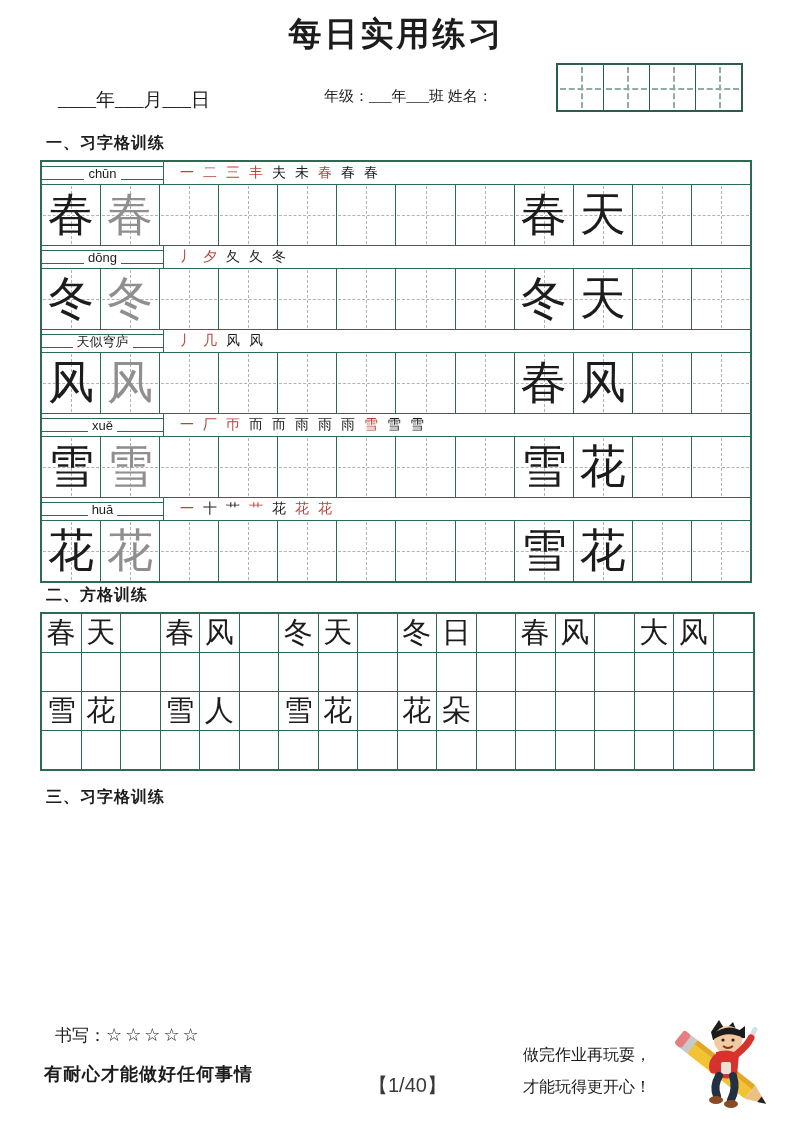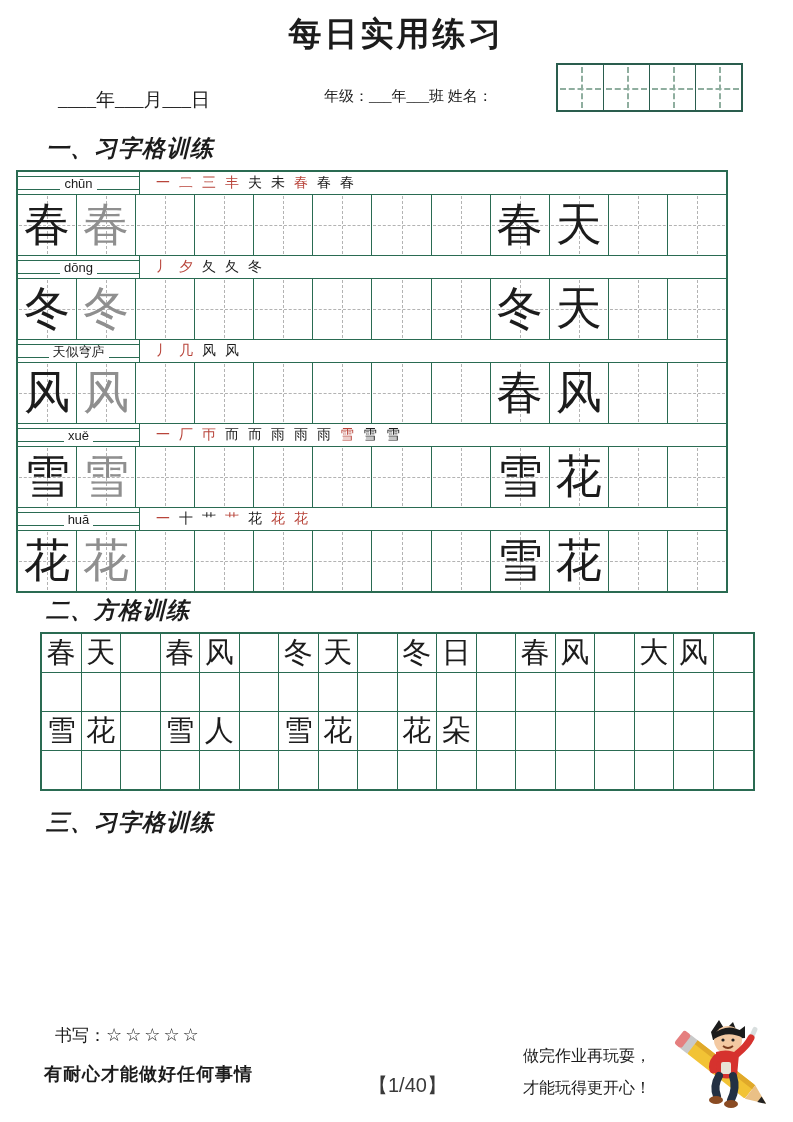--- a/index.html
+++ b/index.html
@@ -11,24 +11,24 @@
   .title{margin-top:12px;text-align:center;font-size:33px;font-weight:700;letter-spacing:3px;}
   .meta{position:relative;height:62px;margin-top:4px;}
   .date-line{position:absolute;left:58px;top:26px;font-size:19px;}
   .grade-line{position:absolute;left:318px;top:26px;font-size:15px;margin-left:6px;}
   .name-grid{position:absolute;right:50px;top:2px;display:flex;border:2px solid #2a5d4e;}
   .name-cell{width:45px;height:45px;position:relative;border-left:1.5px solid #2a5d4e;}
   .name-cell:first-child{border-left:none;}
   .name-cell::before{content:"";position:absolute;left:50%;top:2px;bottom:2px;border-left:2px dashed #8fae9f;}
   .name-cell::after{content:"";position:absolute;top:50%;left:2px;right:2px;border-top:2px dashed #8fae9f;}
 
-  .sec-head{margin:10px 0 6px 46px;font-size:23px;font-weight:700;letter-spacing:1px;font-style:italic;}
+  .sec-head{margin:10px 0 6px 46px;font-size:16px;font-weight:700;letter-spacing:1px;}
 
   
-  .xz-table{margin-left:16px;width:712px;border:2px solid #2a6b52;box-sizing:border-box;}
+  .xz-table{margin-left:40px;width:712px;border:2px solid #2a6b52;box-sizing:border-box;}
   .xz-head{display:flex;height:22px;border-bottom:1px solid #2a6b52;align-items:stretch;}
   .pinyin-box{width:122px;position:relative;border-right:1px solid #2a6b52;box-sizing:border-box;
               display:flex;align-items:center;justify-content:center;}
   .pinyin-box::before{content:"";position:absolute;left:0;right:0;top:4px;border-top:1px solid #2a6b52;}
   .pinyin-box::after{content:"";position:absolute;left:0;right:0;bottom:4px;border-top:1px solid #2a6b52;}
   .pinyin-text{position:relative;z-index:1;font-size:13px;background:#fff;padding:0 4px;line-height:1;}
   .stroke-seq{flex:1;display:flex;align-items:center;gap:9px;padding-left:16px;
               font-family:"Liberation Serif","DejaVu Serif",serif;font-size:14px;line-height:1;}
   .xz-cells{display:flex;height:60px;border-bottom:1px solid #2a6b52;}
   .xz-block:last-child .xz-cells{border-bottom:none;}
@@ -58,21 +58,21 @@
   .zf-text{font-size:27px;letter-spacing:2px;padding:0 0 6px 10px;line-height:1.2;}
 
   
   .footer{position:absolute;left:0;right:0;bottom:0;height:104px;}
   .rating{position:absolute;left:55px;top:6px;font-size:17px;}
   .rating .stars{letter-spacing:3px;font-size:18px;}
   .motto{position:absolute;left:44px;top:44px;font-size:18px;font-weight:700;letter-spacing:1px;}
   .watermark{position:absolute;left:237px;top:28px;font-size:19px;color:#8a8a8a;}
   .pageno{position:absolute;left:368px;top:54px;font-size:20px;color:#3a3a3a;}
   .play-tip{position:absolute;right:142px;top:22px;font-size:16px;line-height:2.0;
-            text-align:left;white-space:nowrap;}
+            text-align:left;white-space:nowrap;font-family:Liberation Mono, monospace;}
   .mascot{position:absolute;right:0;bottom:2px;width:140px;height:102px;}
 </style>
 </head>
 <body>
 
 <div class="page">
 
   <div class="title">每日实用练习</div>
 
   <div class="meta">

